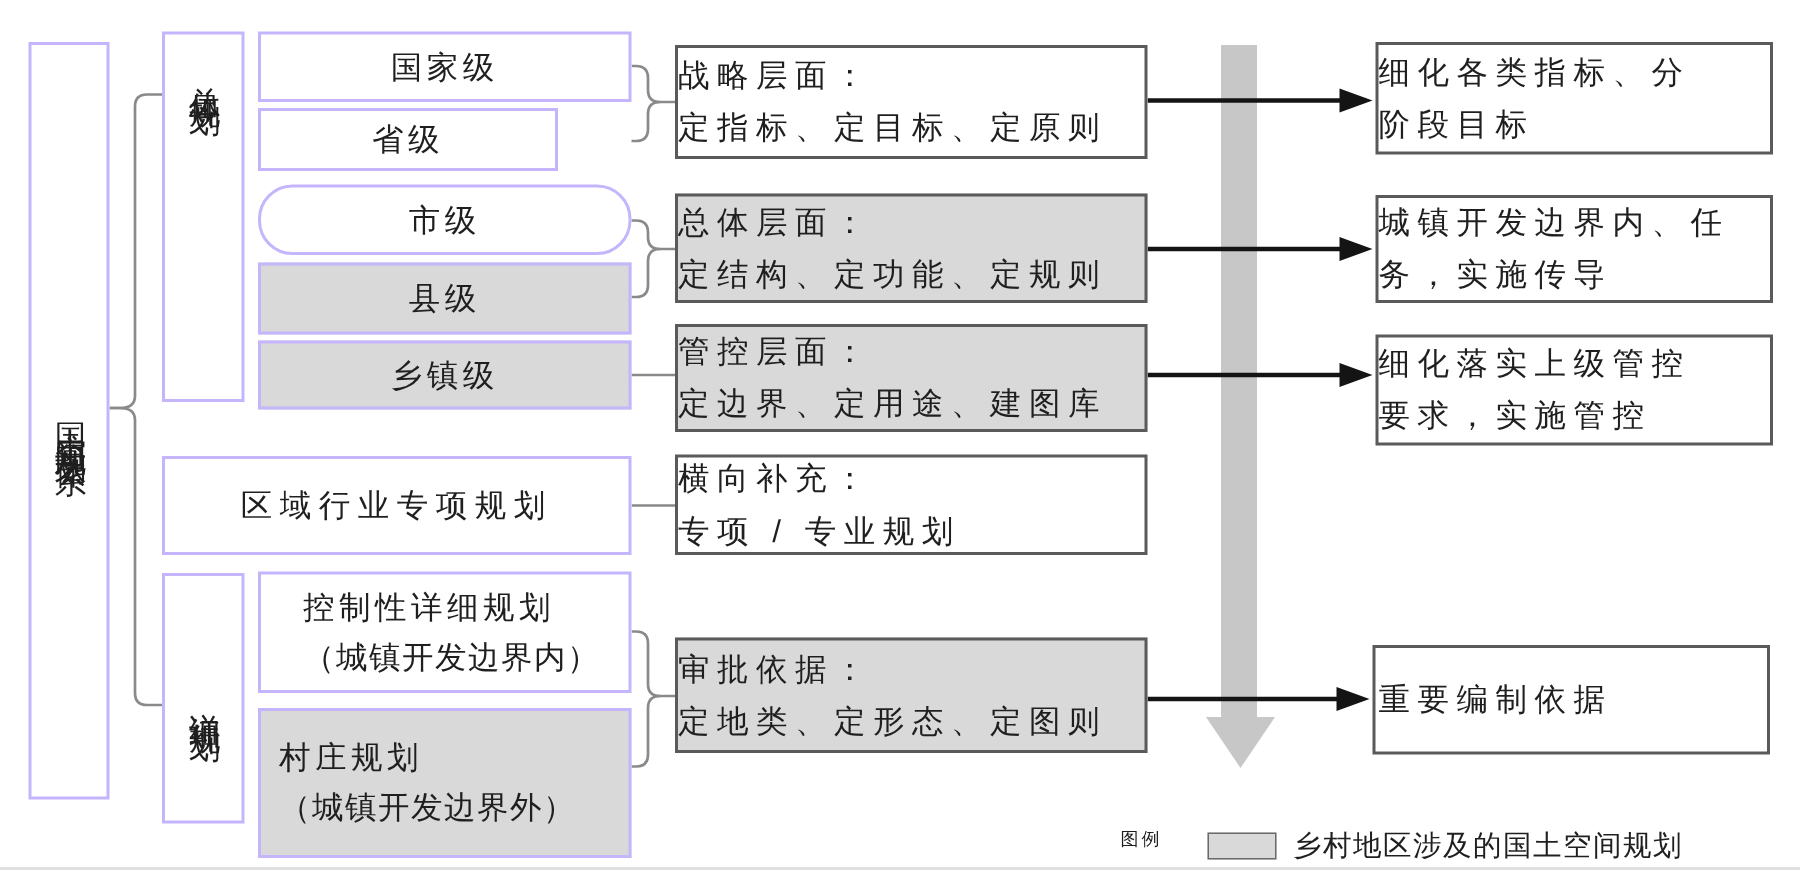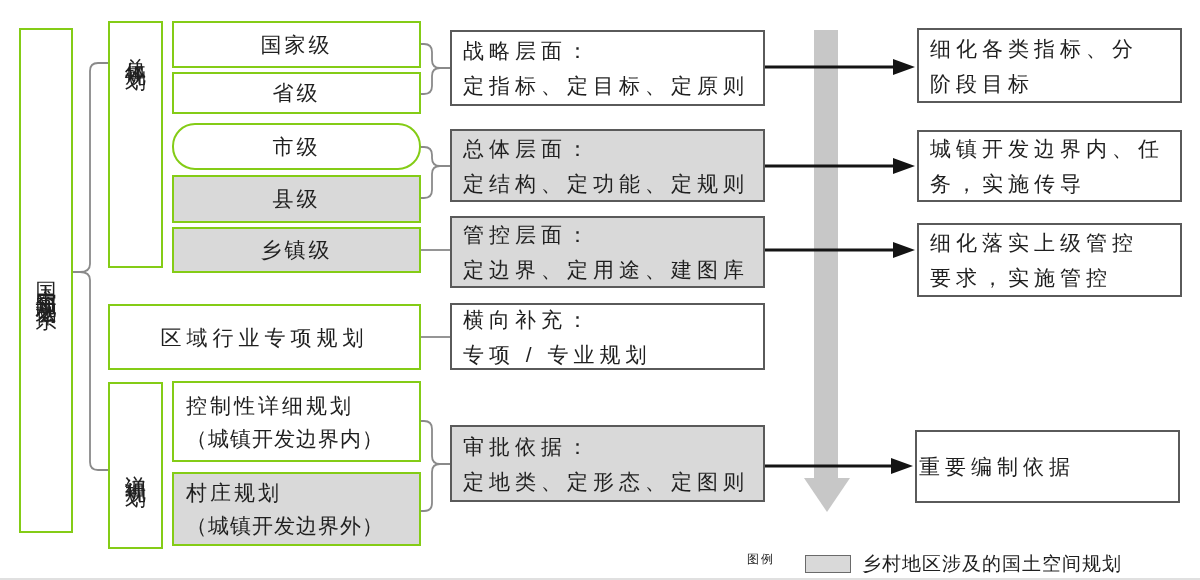--- a/index.html
+++ b/index.html
@@ -1,44 +1,44 @@
 <!DOCTYPE html>
 <html><head>
 <meta charset="utf-8">
 <style>
   html,body{margin:0;padding:0;background:#ffffff;}
   .canvas{
     position:relative;width:1200px;height:580px;background:#ffffff;overflow:hidden;
     font-family:"Liberation Sans","DejaVu Sans",sans-serif;color:#1f1f1f;
   }
   .overlay{position:absolute;left:0;top:0;width:1200px;height:580px;pointer-events:none;}
-  .box{position:absolute;box-sizing:border-box;background:#ffffff;border:2px solid #84cc16;
+  .box{position:absolute;box-sizing:border-box;background:#ffffff;border:2px solid #c4b5fd;
        display:flex;flex-direction:column;justify-content:center;}
   .dark{border-color:#5a5a5a;}
   .hl{background:#d9d9d9;}
   .txt{font-size:21px;letter-spacing:5px;line-height:35px;white-space:nowrap;}
   .ctr{align-items:center;}
-  .left-pad{padding-left:11px;}
+  .left-pad{}
   .lvl{font-size:21px;letter-spacing:3px;}
   .vtxt{writing-mode:vertical-rl;text-orientation:upright;font-size:21px;letter-spacing:4px;line-height:54px;white-space:nowrap;}
   .ls1{letter-spacing:1px;}
   .ls3{letter-spacing:3px;}
 
   
   .b-root{left:19px;top:28px;width:54px;height:505px;align-items:center;}
   .b-overall-group{left:108px;top:21px;width:55px;height:247px;justify-content:flex-start;align-items:center;padding-top:18px;}
   .b-detailed-group{left:108px;top:382px;width:55px;height:167px;align-items:center;}
   .b-national{left:172px;top:21px;width:249px;height:47px;}
-  .b-provincial{left:172px;top:72px;width:249px;height:42px;}
+  .b-provincial{left:172px;top:72px;width:200px;height:42px;}
   .b-municipal{left:172px;top:123px;width:249px;height:47px;border-radius:23px;}
   .b-county{left:172px;top:175px;width:249px;height:48px;}
   .b-township{left:172px;top:227px;width:249px;height:46px;}
   .b-regional{left:108px;top:304px;width:313px;height:66px;}
-  .b-regulatory{left:172px;top:381px;width:249px;height:81px;padding-left:12px;}
-  .b-village{left:172px;top:472px;width:249px;height:74px;padding-left:12px;}
+  .b-regulatory{left:172px;top:381px;width:249px;height:81px;padding-left:28px;}
+  .b-village{left:172px;top:472px;width:249px;height:100px;padding-left:12px;}
   .b-regulatory .txt,.b-village .txt{line-height:33px;}
 
   
   .b-strategic{left:450px;top:30px;width:315px;height:76px;}
   .b-phase-overall{left:450px;top:129px;width:315px;height:73px;}
   .b-control{left:450px;top:216px;width:315px;height:72px;}
   .b-horizontal{left:450px;top:303px;width:315px;height:67px;}
   .b-approval{left:450px;top:425px;width:315px;height:77px;}
 
   

